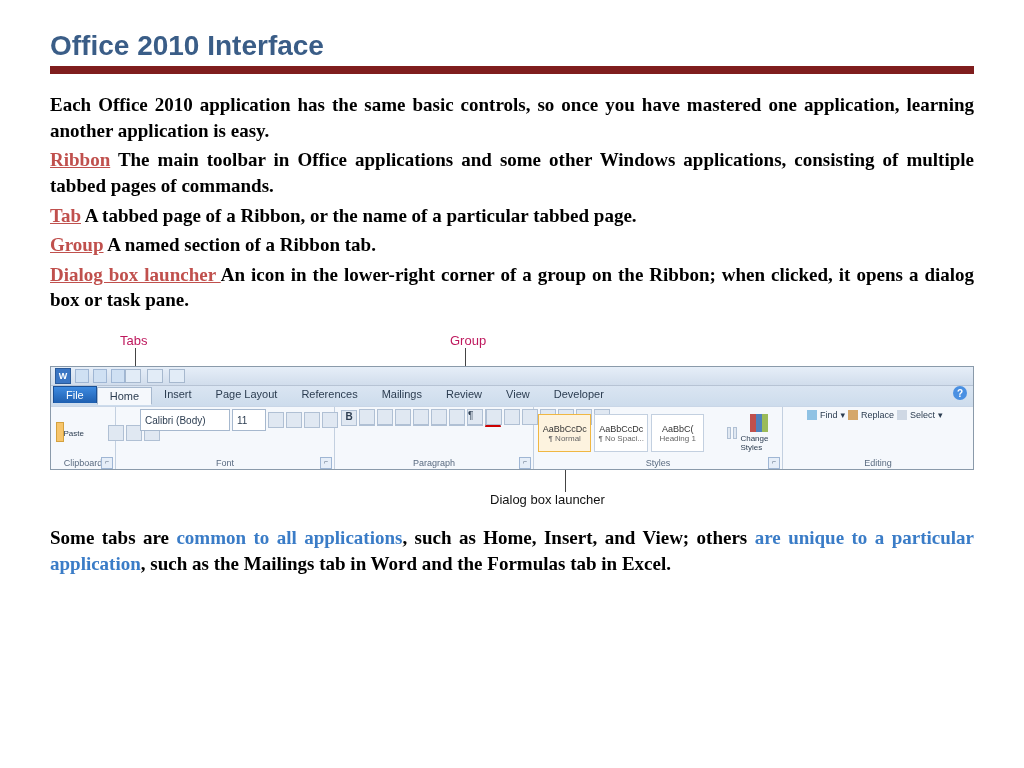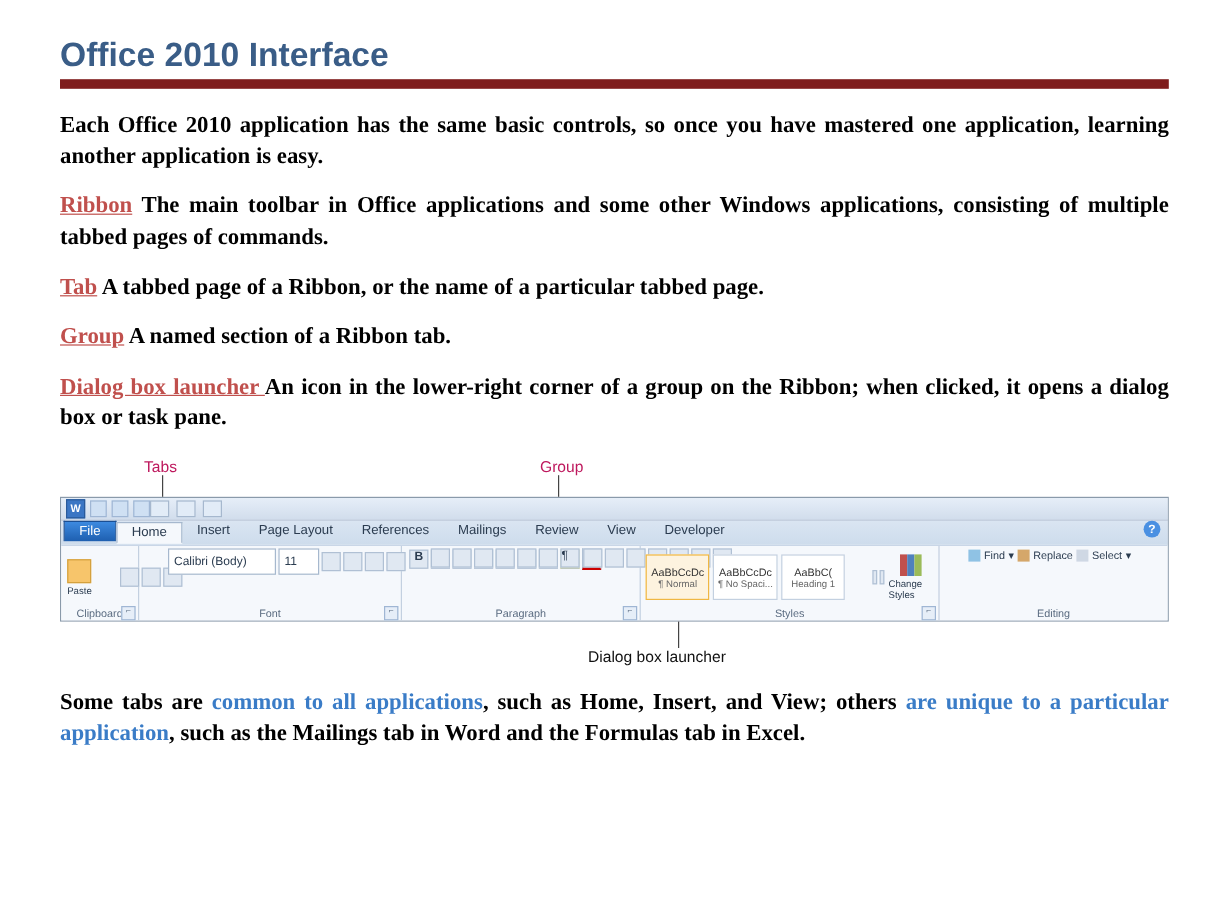--- a/index.html
+++ b/index.html
@@ -18,21 +18,21 @@
     font-family: Liberation Sans, sans-serif;
     border-bottom: 8px solid #7f1d1d;
     padding-bottom: 4px;
     margin-bottom: 18px;
   }
   .para {
     font-size: 19px;
     font-weight: bold;
     color: #000;
     text-align: justify;
-    margin: 16px 0;
+    margin: 4px 0;
     line-height: 1.35;
   }
   .term {
     color: #c0504d;
     text-decoration: underline;
   }
   .blue {
     color: #3a7cc7;
   }
   .diagram {
@@ -118,21 +118,21 @@
   }
   .group .gbody { flex:1; display:flex; align-items:center; gap:3px; }
   .group .glabel { text-align:center; font-size:9px; color:#5a6b80; padding:1px 0; position:relative; }
   .launcher {
     position:absolute; right:-2px; bottom:0;
     width:10px; height:10px; border:1px solid #9fb6d4;
     background:#e6eef8; font-size:7px; line-height:8px; text-align:center;
   }
   .btn-lg {
     width:28px; height:36px; border:1px solid transparent;
-    display:flex; flex-direction:column; align-items:center; justify-content:center;
+    display:flex; align-items:center; justify-content:center;
     font-size:8px; color:#2b3c50;
   }
   .btn-lg .ico { width:18px; height:18px; background:#f7c56b; border:1px solid #d4a13e; margin-bottom:2px; }
   .ico-sm { width:14px; height:14px; background:#e0e8f2; border:1px solid #b0c0d4; }
   .fontbox {
     height:18px; border:1px solid #a6b8ce; background:#fff;
     font-size:10px; padding:1px 4px; display:flex; align-items:center;
   }
   .row2 { display:flex; flex-direction:row; gap:2px;margin-left:20px; }
   .rowbtns { display:flex; gap:2px; align-items:center; }

